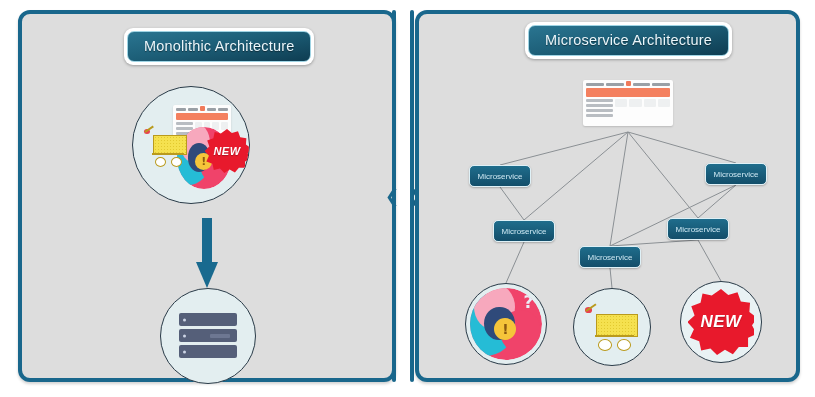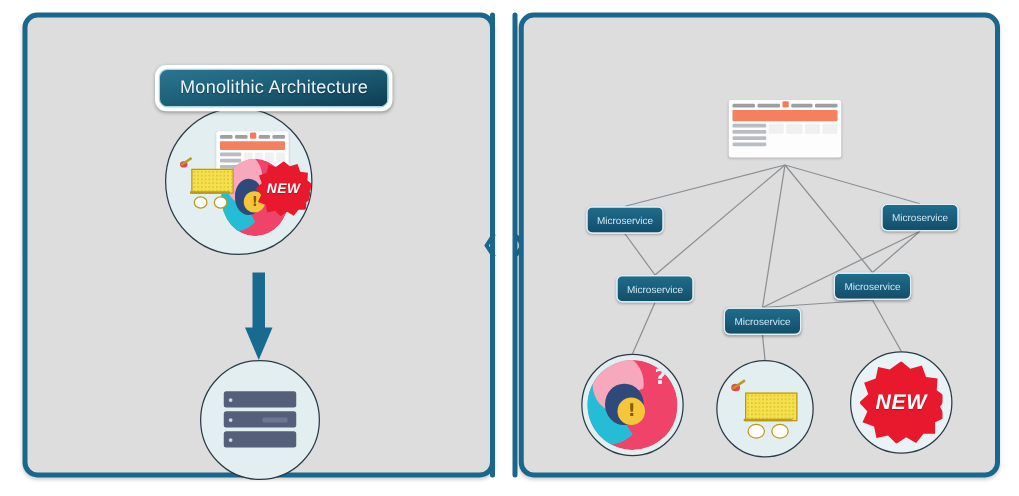--- a/index.html
+++ b/index.html
@@ -29,21 +29,20 @@
   #divider .chev.l{left:-7px;}
   #divider .chev.r{left:16px;}
 
   
   .banner{
     position:absolute;
     background:#ffffff;
     border-radius:9px;
     padding:3px;
     box-shadow:0 1px 3px rgba(0,0,0,.30);
-    margin-top:24px;
   }
   .banner .inner{
     background:linear-gradient(170deg,#2a7591 0%,#1d5f78 45%,#0e3d52 100%);
     border:1px solid #9fd4e4;
     border-radius:7px;
     padding:6px 16px 7px 16px;
     color:#eaf6fb;
     font-size:14.5px;
     letter-spacing:.2px;
     white-space:nowrap;
@@ -322,15 +321,18 @@
         <div class="w w2"></div>
     </div>
   </div>
 
   <div class="circ" id="c-new" style="background:#e9f2f4;">
     <div class="burst" style="left:7px;top:7px;width:66px;height:66px;">
       <span style="font-size:17px;">NEW</span>
     </div>
   </div>
 
+  <div class="banner" id="banner-micro">
+    <div class="inner">Microservice Architecture</div>
+  </div>
 
 
 </div>
 
 </body></html>

